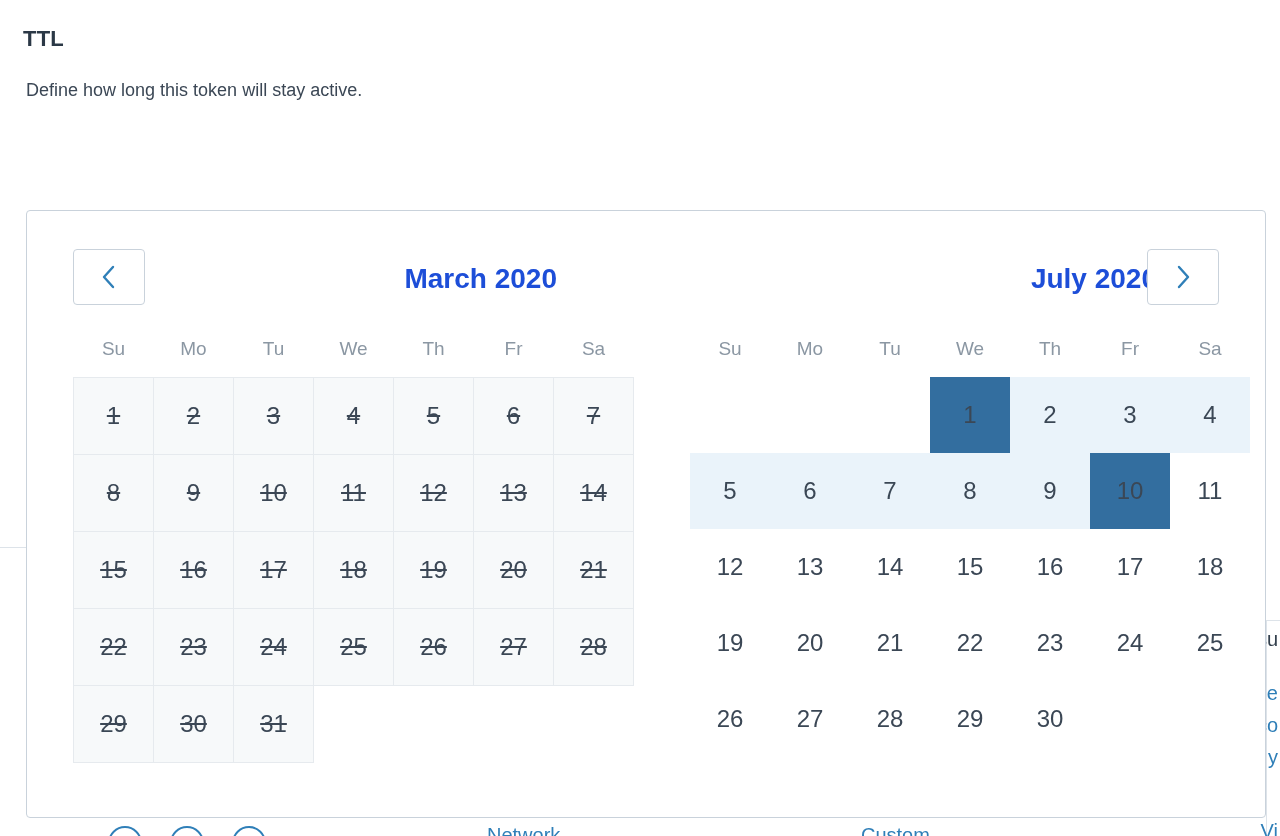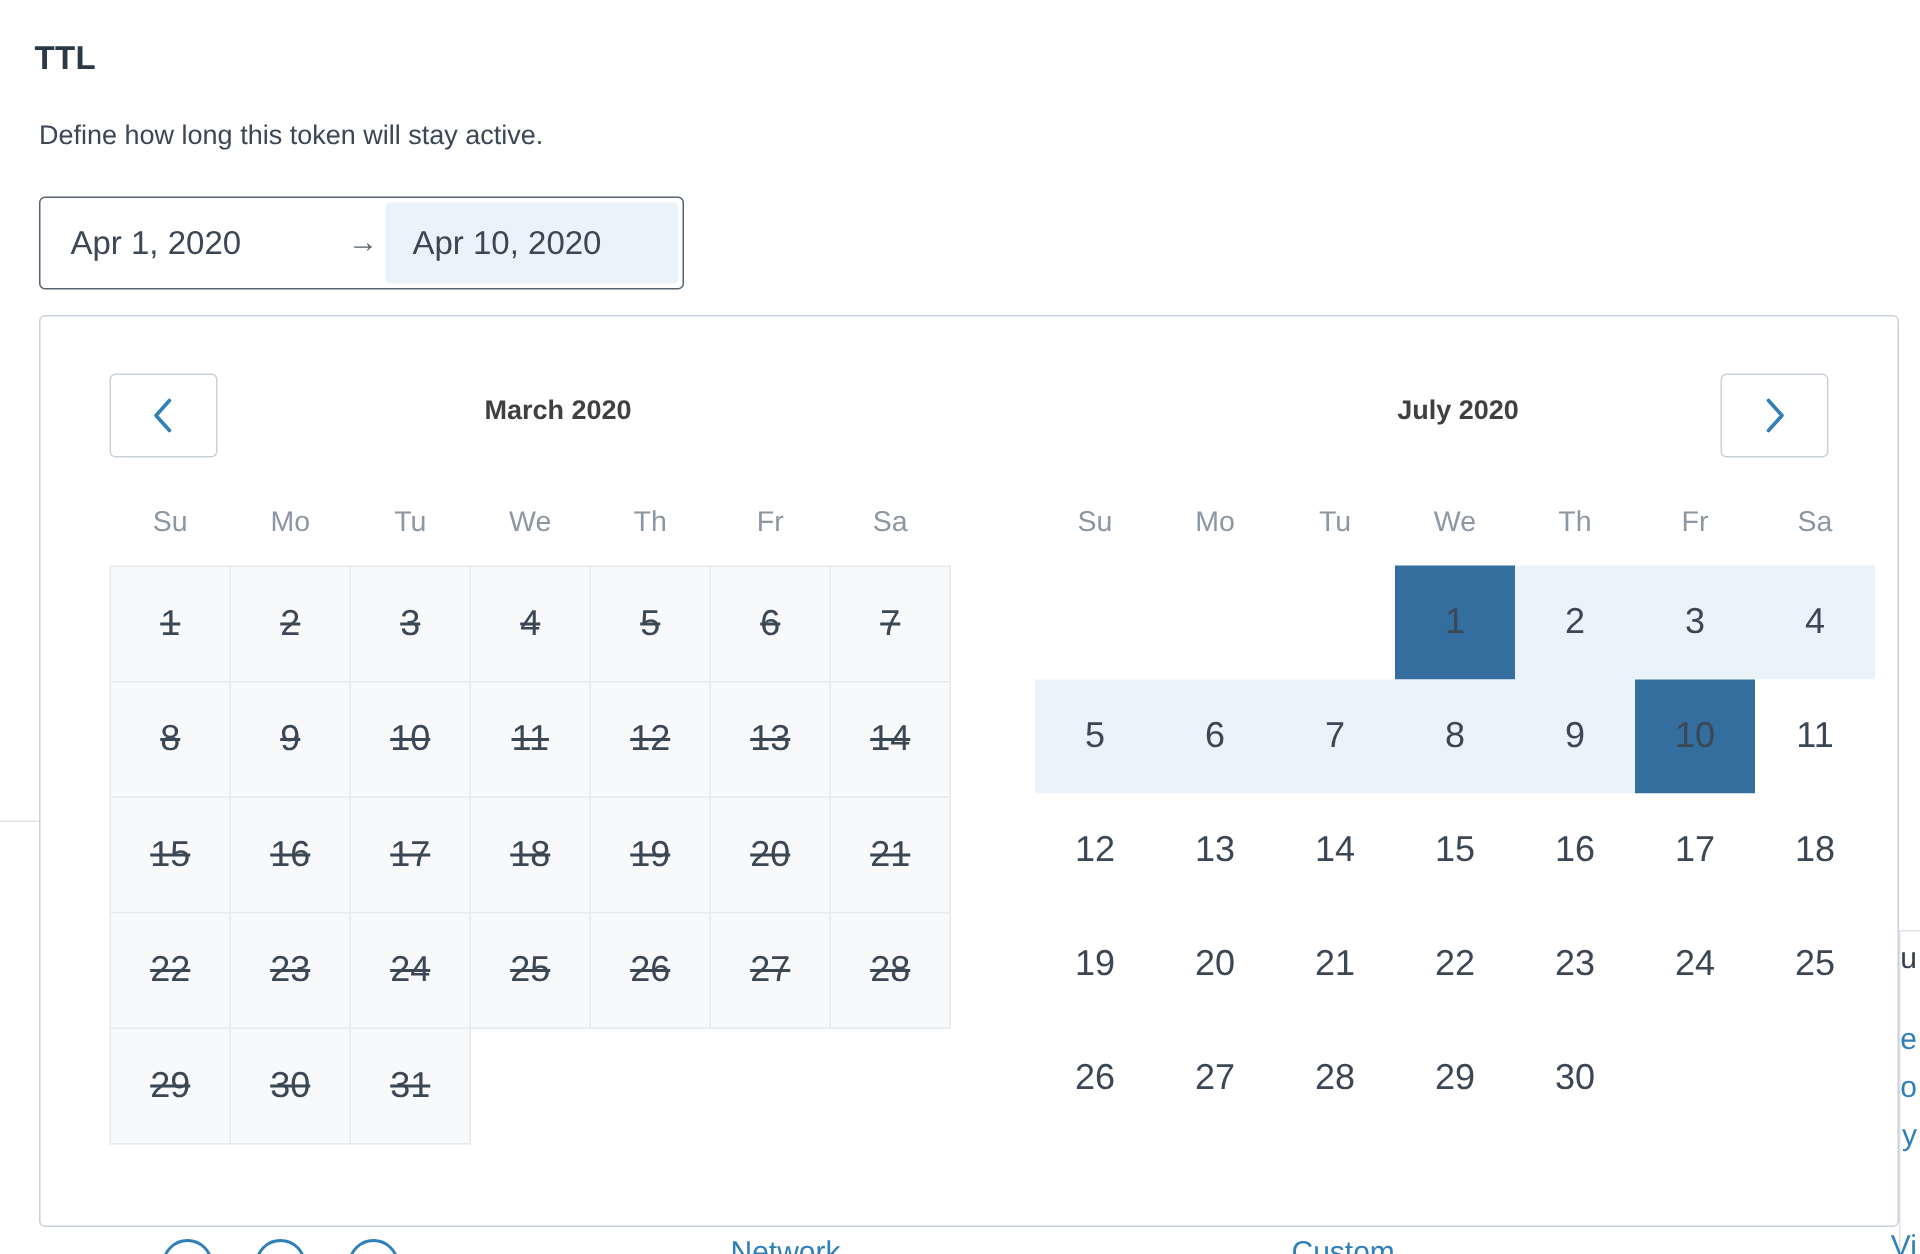--- a/index.html
+++ b/index.html
@@ -119,24 +119,24 @@
     cursor: pointer;
     box-sizing: border-box;
   }
   .nav-btn svg { display: block; }
   .nav-prev { left: 46px; }
   .nav-next { right: 46px; }
 
   .month-title {
     position: absolute;
     top: 52px;
-    font-size: 18px;
+    font-size: 28px;
     font-weight: bold;
-    color: #404040;
-    text-align: center;
+    color: #1d4ed8;
+    text-align: right;
   }
   .month-title.left  { left: 160px; width: 370px; }
   .month-title.right { left: 760px; width: 370px; }
 
   .months {
     position: absolute;
     top: 110px;
     left: 0;
     width: 100%;
     display: flex;
@@ -276,25 +276,20 @@
   <div class="bg-right-text t5">Vi</div>
   <div class="bg-bottom-circle c1"></div>
   <div class="bg-bottom-circle c2"></div>
   <div class="bg-bottom-circle c3"></div>
   <div class="bg-bottom-label lb1">Network</div>
   <div class="bg-bottom-label lb2">Custom</div>
 
   <div class="ttl-title">TTL</div>
   <div class="ttl-desc">Define how long this token will stay active.</div>
 
-  <div class="range-input">
-    <div class="range-field start">Apr 1, 2020</div>
-    <div class="range-arrow">→</div>
-    <div class="range-field end">Apr 10, 2020</div>
-  </div>
 
   <div class="calendar-popover">
     <div class="cal-header">
       <div class="nav-btn nav-prev">
         <span>
           <svg width="18" height="26" viewBox="0 0 18 26" fill="none">
             <path d="M13 3 L4 13 L13 23" stroke="#2f7fb8" stroke-width="2.4" stroke-linecap="round" stroke-linejoin="round"></path>
           </svg>
         </span>
       </div>

